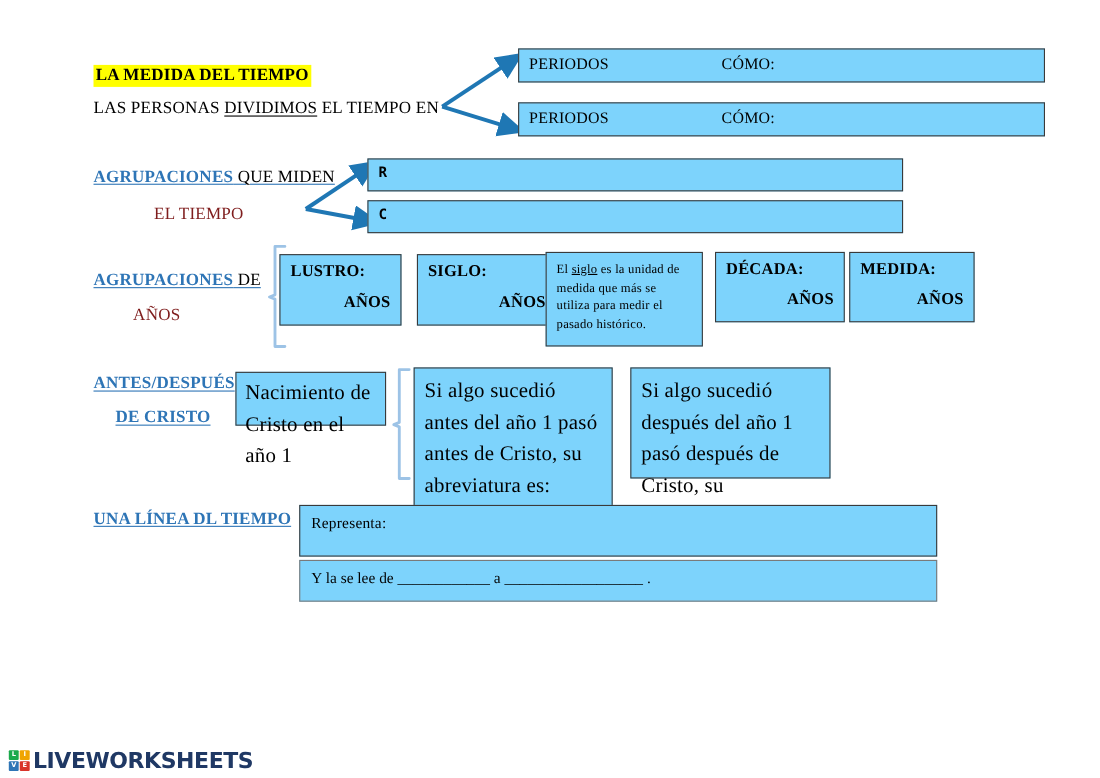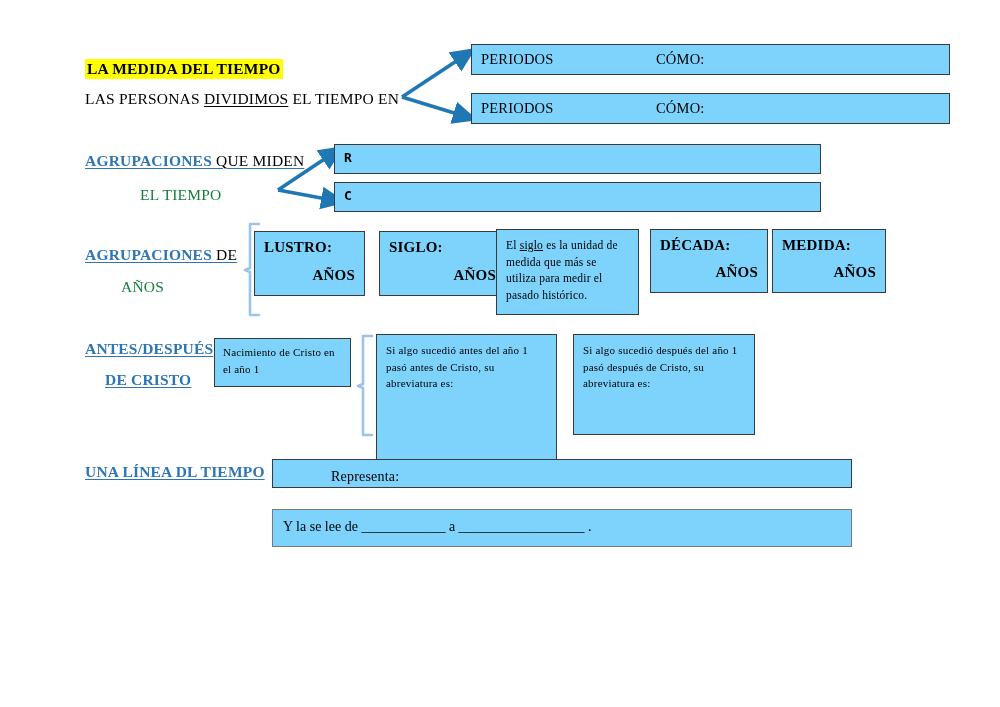--- a/index.html
+++ b/index.html
@@ -49,21 +49,21 @@
     white-space: nowrap;
     line-height: 1.15;
   }
   .blue-head .black {
     color: #000000;
     font-weight: 400;
     text-decoration: none;
   }
   .sub-black {
     font-size: 15.5px;
-    color: #15803d;
+    color: #7f1d1d;
     white-space: nowrap;
   }
 
   
   .box {
     border: 1.6px solid #3a3a3a;
     background: #7dd3fc;
     box-sizing: border-box;
   }
   .box.thin { border: 1.2px solid #7a7a7a; }
@@ -85,21 +85,21 @@
     font-weight: 700;
     text-align: right;
     display: block;
   }
   .note {
     font-size: 11.5px;
     line-height: 1.45;
   }
   .note .udl { text-decoration: underline; text-underline-offset: 1px; }
   .hand {
-    font-size: 11px;
+    font-size: 19px;
     line-height: 1.5;
   }
   .mono-ans {
     font-family: "DejaVu Sans Mono", monospace;
     font-size: 13px;
     font-weight: 700;
   }
 
   .fill-line { letter-spacing: 0px; }
 
@@ -252,24 +252,33 @@
   <div class="abs box" style="left:376px; top:334px; width:181px; height:127px;">
     <div class="pad hand comic" style="padding:7px 9px;">Si algo sucedió antes del año 1 pasó antes de Cristo, su abreviatura es:</div>
   </div>
 
   <div class="abs box" style="left:573px; top:334px; width:182px; height:101px;">
     <div class="pad hand comic" style="padding:7px 9px;">Si algo sucedió después del año 1 pasó después de Cristo, su abreviatura es:</div>
   </div>
 
   <div class="abs comic blue-head" style="left:85px; top:463px;">UNA LÍNEA DL TIEMPO</div>
 
-  <div class="abs box" style="left:272px; top:459px; width:580px; height:29px;padding-left:48px;">
+  <div class="abs box" style="left:272px; top:459px; width:580px; height:47px;">
     <div class="pad box-inner comic" style="padding:8px 10px; font-size:14px;">Representa:</div>
   </div>
 
   <div class="abs box thin" style="left:272px; top:509px; width:580px; height:38px;">
     <div class="pad box-inner comic fill-line" style="padding:8px 10px; font-size:14px;">
       <span>Y la se lee de </span><span>____________</span><span> a </span><span>__________________</span><span> .</span>
     </div>
   </div>
 
+  <div class="abs" id="footer-logo">
+    <div class="logo-grid">
+      <span style="background:#1BA94C;">L</span>
+      <span style="background:#F0A500;">I</span>
+      <span style="background:#2E75B6;">V</span>
+      <span style="background:#D9342B;">E</span>
+    </div>
+    <div id="logo-text">LIVEWORKSHEETS</div>
+  </div>
 
 </div>
 
 </body></html>

